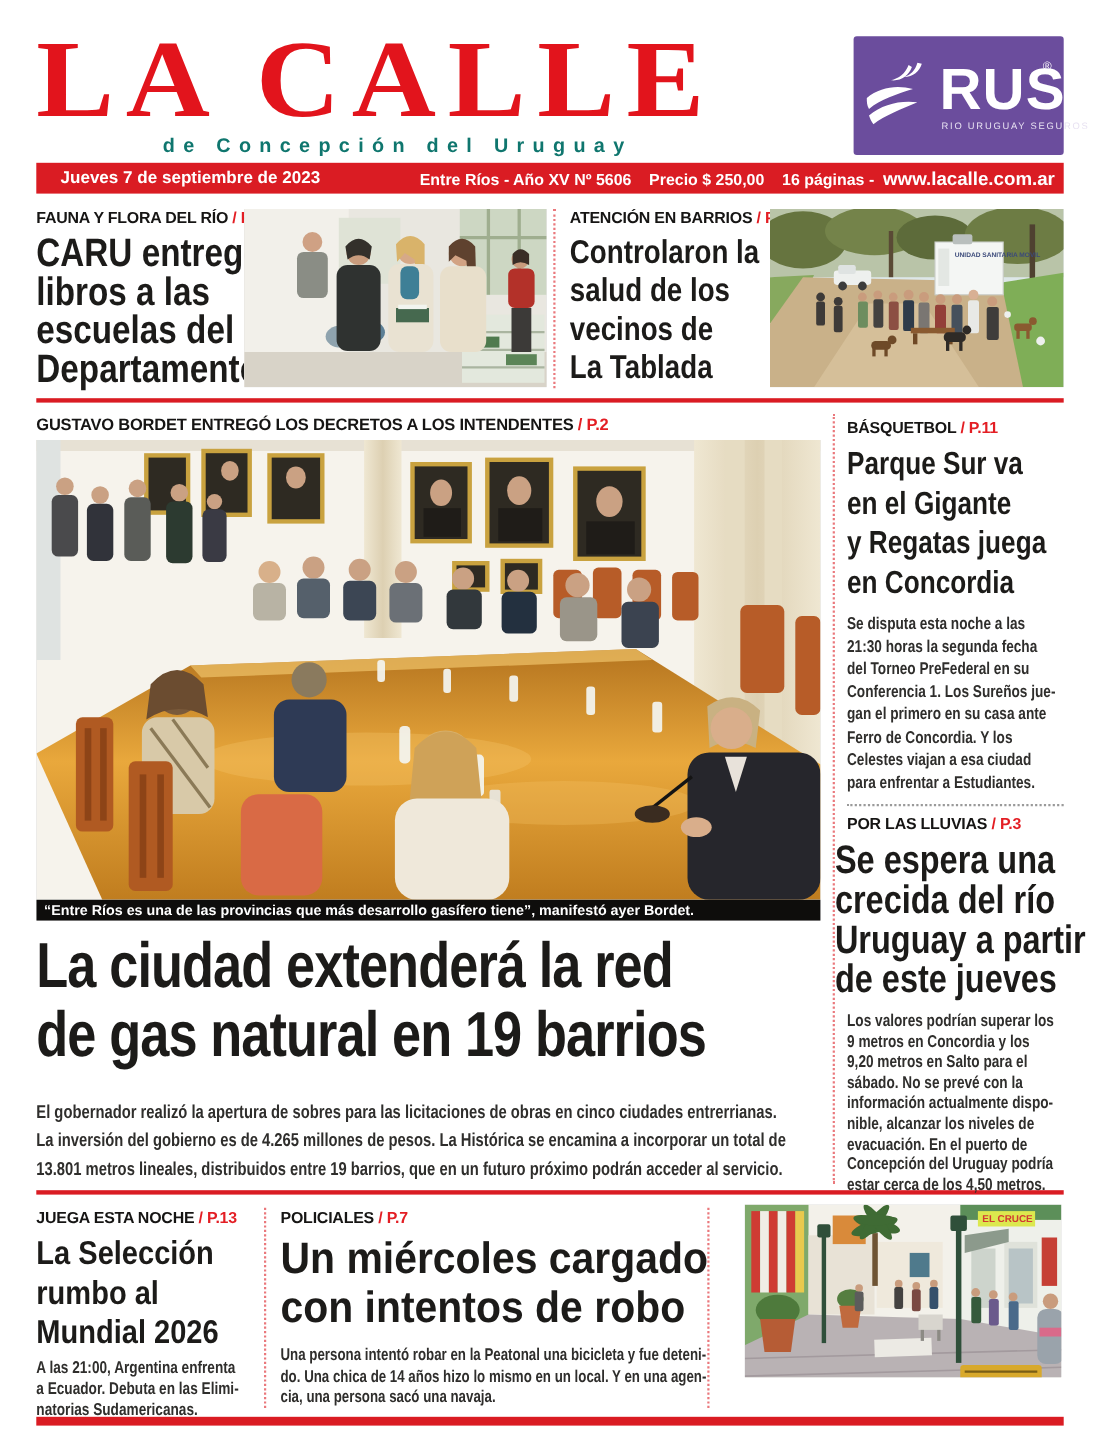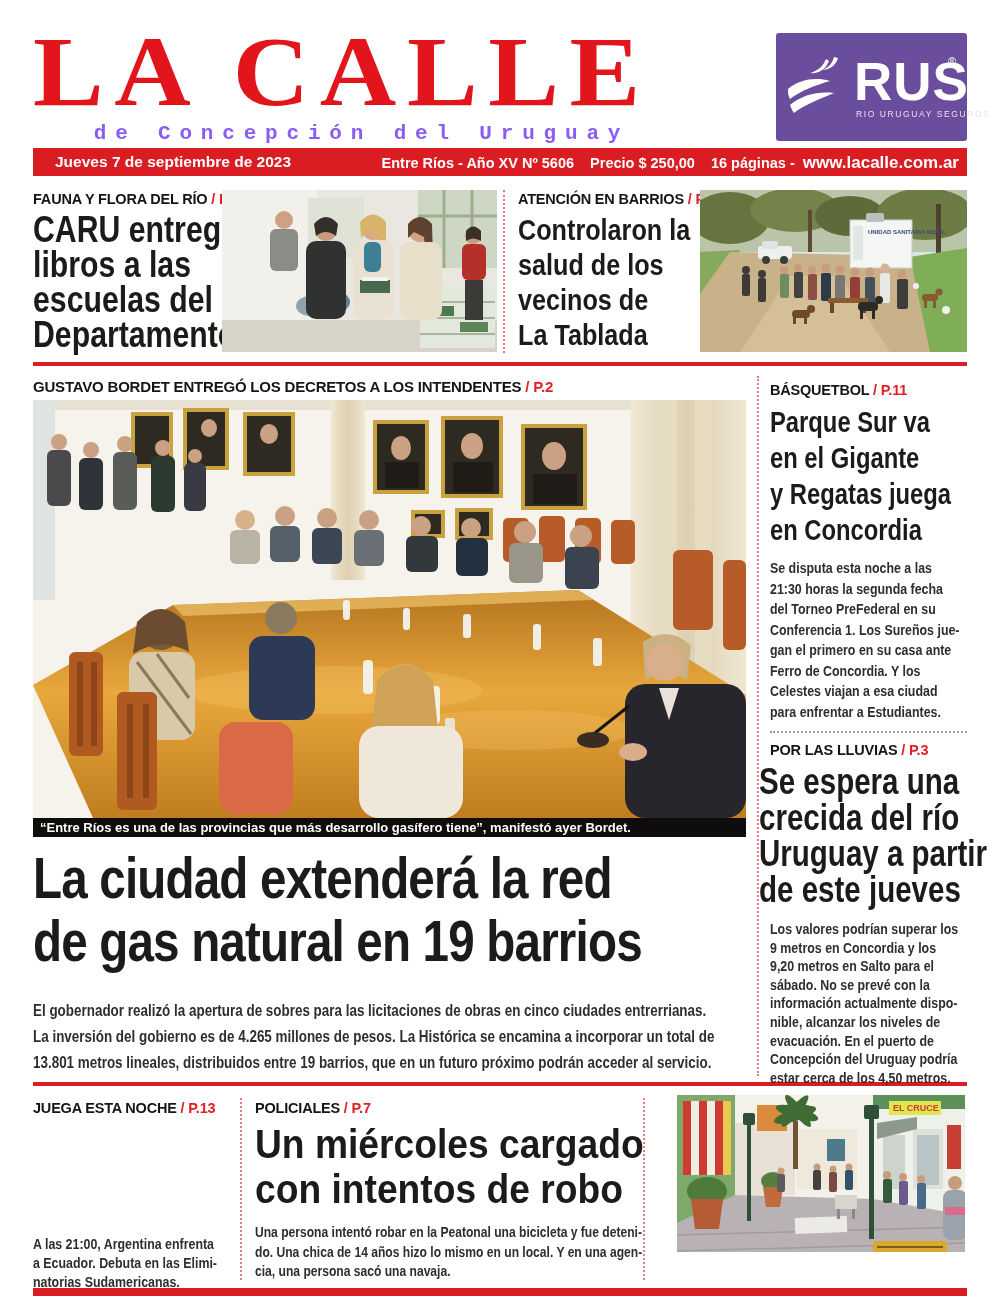--- a/index.html
+++ b/index.html
@@ -3,21 +3,21 @@
 <meta charset="utf-8">
 <style>
   html,body{margin:0;padding:0;background:#fff;}
   .page{position:relative;width:1000px;height:1300px;background:#fff;overflow:hidden;
         font-family:"Liberation Sans",sans-serif;}
   
   .masthead-title{position:absolute;left:33px;top:22px;width:660px;height:100px;
       font-family:"Liberation Serif",serif;font-weight:bold;font-size:100px;line-height:100px;
       color:#e2141c;letter-spacing:10px;transform:scaleX(1.06);transform-origin:0 0;white-space:nowrap;}
   .masthead-sub{position:absolute;left:33px;top:122px;width:657px;text-align:center;
-      color:#8b5cf6;font-size:21px;font-weight:600;letter-spacing:0.42em;white-space:nowrap;font-family:Liberation Mono, monospace;}
+      color:#0f766e;font-size:18px;font-weight:600;letter-spacing:0.42em;white-space:nowrap;}
   .rus{position:absolute;left:776px;top:33px;width:191px;height:108px;background:#6b4d9d;border-radius:3px;}
   .rus svg{position:absolute;left:10px;top:22px;}
   .rus-text{position:absolute;left:78px;top:26px;color:#fff;font-weight:bold;font-size:53px;line-height:46px;letter-spacing:1px;}
   .rus-reg{position:absolute;left:172px;top:22px;color:#fff;font-size:11px;}
   .rus-tag{position:absolute;left:80px;top:76px;color:#e8e2f2;font-size:8.5px;letter-spacing:1.6px;white-space:nowrap;}
   
   .datebar{position:absolute;left:33px;top:148px;width:934px;height:28px;background:#da1c23;color:#fff;}
   .datebar .left{position:absolute;left:22px;top:5px;font-size:15.5px;font-weight:bold;white-space:nowrap;}
   .datebar .right{position:absolute;right:8px;top:5px;font-size:14.5px;font-weight:bold;white-space:nowrap;}
   .datebar .right .seg{margin-left:12px;margin-top:24px;}
@@ -421,20 +421,25 @@
       <div class="ln">nible, alcanzar los niveles de</div>
       <div class="ln">evacuación. En el puerto de</div>
       <div class="ln">Concepción del Uruguay podría</div>
       <div class="ln">estar cerca de los 4,50 metros.</div>
     </div>
 
   <div class="kicker" style="left:33px;top:1100px;">
     <span>JUEGA ESTA NOCHE</span>
     <span class="pg">/ P.13</span>
   </div>
+  <div class="hl" style="left:33px;top:1122px;font-size:30px;line-height:36px;--sx:.88;">
+      <div class="ln">La Selección</div>
+      <div class="ln">rumbo al</div>
+      <div class="ln">Mundial 2026</div>
+    </div>
   <div class="body-copy" style="left:33px;top:1234px;font-size:15.5px;line-height:19px;--sx:.8;">
       <div class="ln">A las 21:00, Argentina enfrenta</div>
       <div class="ln">a Ecuador. Debuta en las Elimi-</div>
       <div class="ln">natorias Sudamericanas.</div>
     </div>
 
   <div class="vdot" style="left:240px;top:1098px;height:182px;"></div>
 
   <div class="kicker" style="left:255px;top:1100px;">
     <span>POLICIALES</span>

